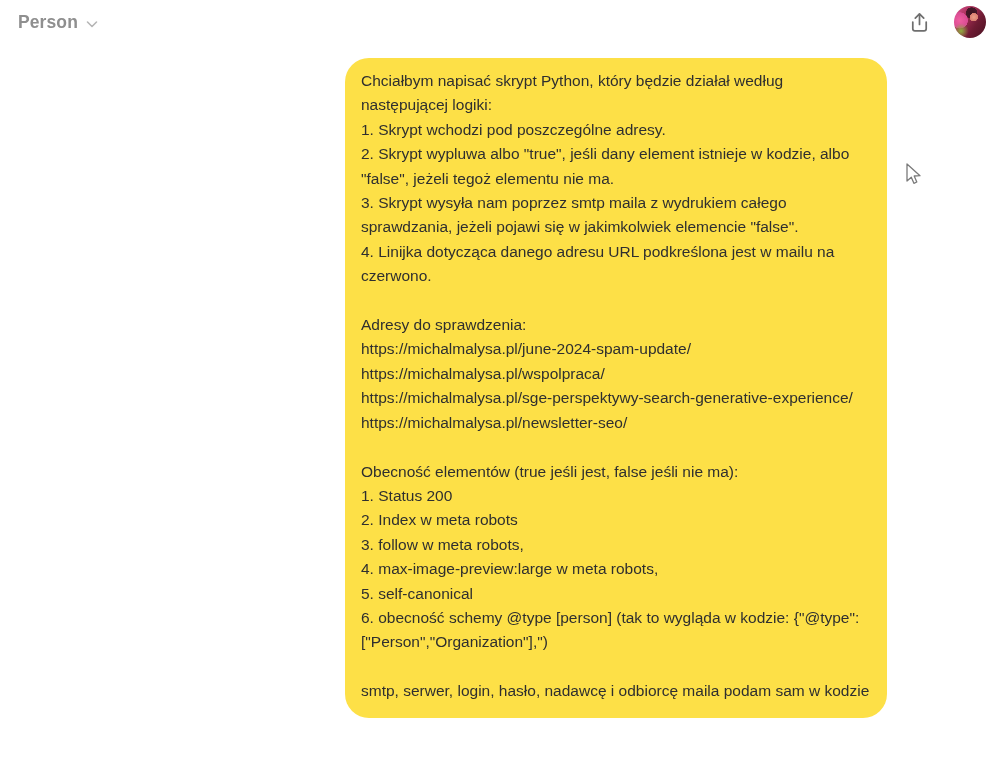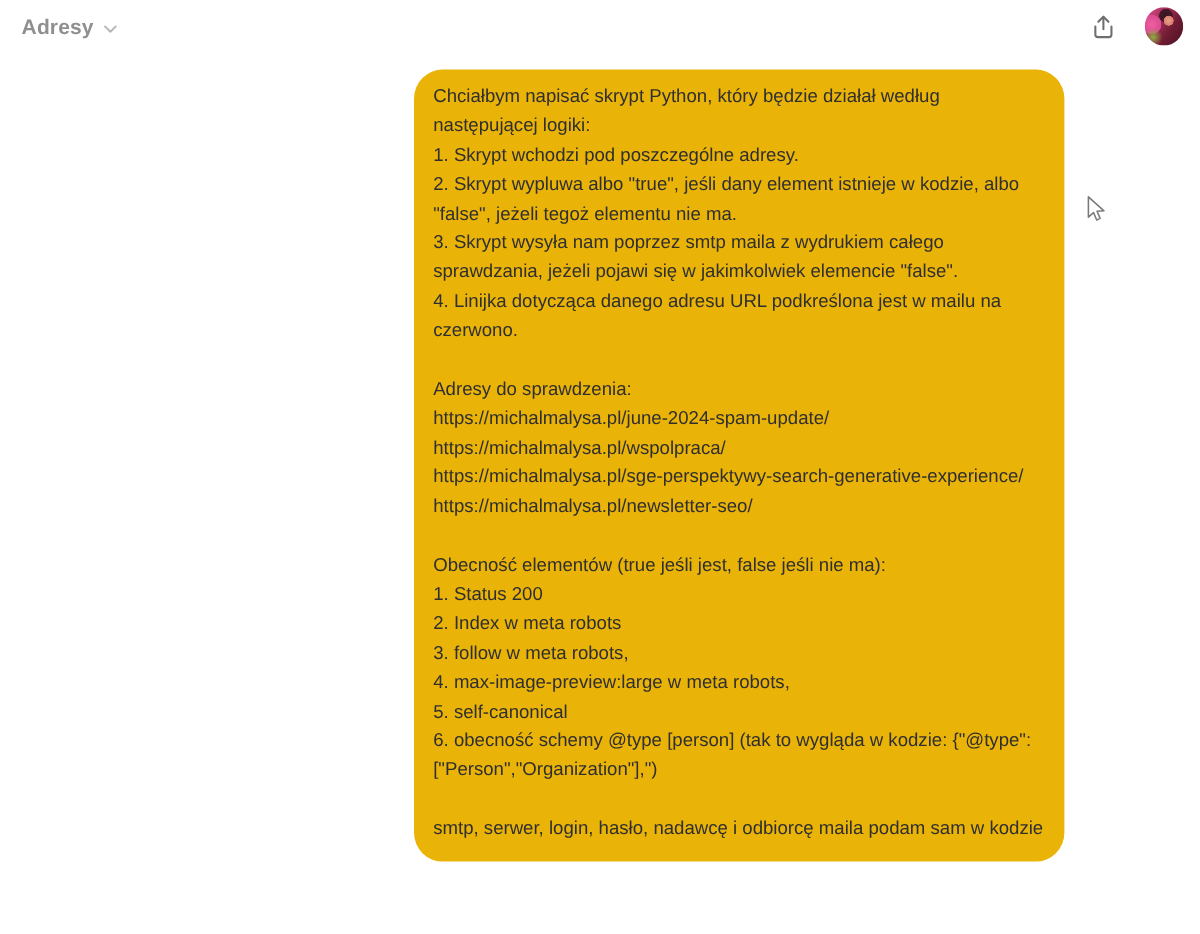--- a/index.html
+++ b/index.html
@@ -79,21 +79,21 @@
     width: 771px;
     top: 0;
   }
   .user-message-row {
     display: flex;
     justify-content: flex-end;
     margin-top: 14px;
   }
   .user-bubble {
     max-width: 542px;
-    background: #eab308;
+    background: #fde047;
     border-radius: 24px;
     padding: 11px 16px 14px 16px;
     font-size: 15.5px;
     line-height: 24.4px;
     color: #2f2f2f;
     white-space: pre-wrap;
     word-wrap: break-word;
   }
 
   
@@ -102,21 +102,21 @@
     left: 903px;
     top: 162px;
     pointer-events: none;
   }
 </style>
 </head>
 <body>
 
 <div class="header">
   <div class="model-switcher">
-    <span class="title">Adresy</span>
+    <span class="title">Person</span>
     <span class="chevron">
       <svg width="16" height="16" viewBox="0 0 16 16" fill="none">
         <path d="M3.5 6 L8 10.5 L12.5 6" stroke="#b6b6b6" stroke-width="1.6" stroke-linecap="round" stroke-linejoin="round"></path>
       </svg>
     </span>
   </div>
 
   <div class="header-actions">
     <button class="share-btn">
       <span style="display:inline-flex;">

